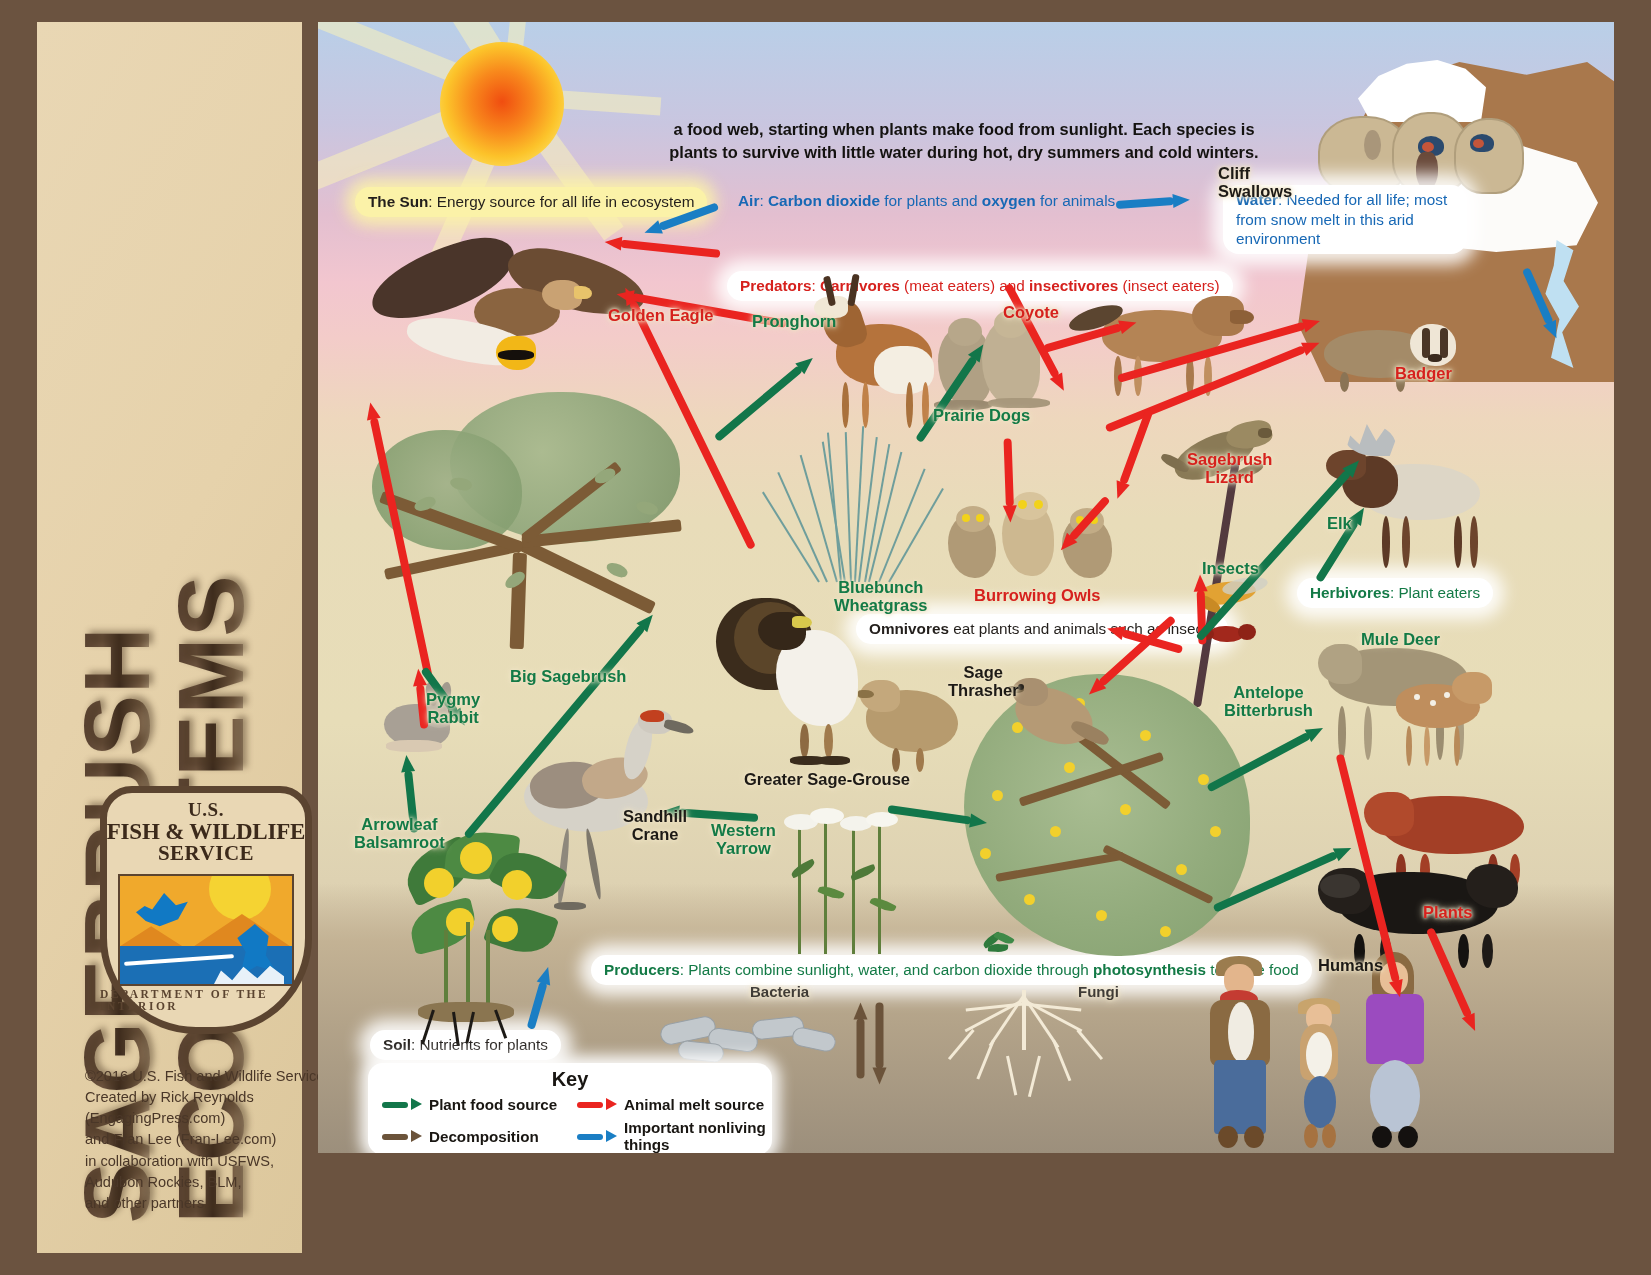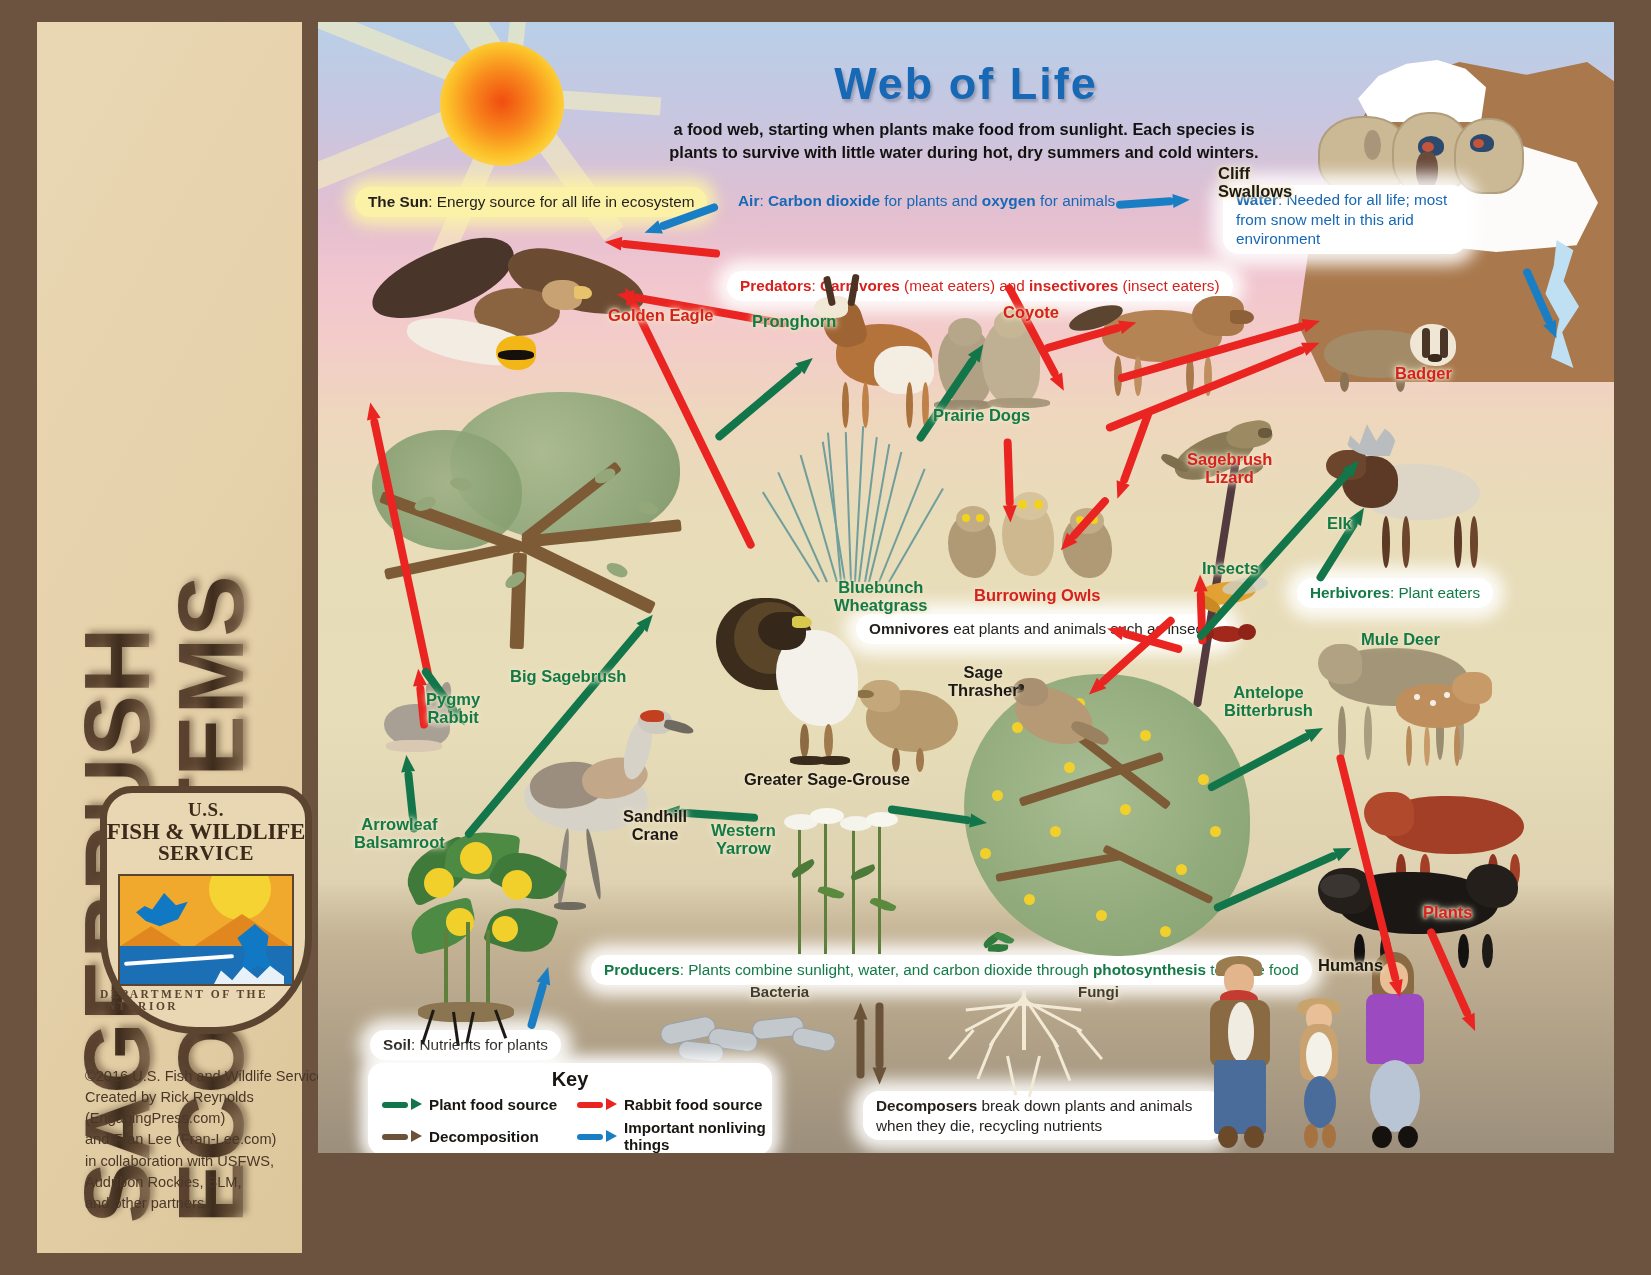--- a/index.html
+++ b/index.html
@@ -183,22 +183,20 @@
       <div class="blob" style="left:100px;top:26px;width:26px;height:20px;background:#2b4a6e;border-radius:50% 50% 40% 40%;"></div>
       <div class="blob" style="left:104px;top:32px;width:12px;height:10px;background:#c4553a;"></div>
       <div class="blob" style="left:152px;top:24px;width:24px;height:18px;background:#2b4a6e;border-radius:50% 50% 40% 40%;"></div>
       <div class="blob" style="left:155px;top:29px;width:11px;height:9px;background:#c4553a;"></div>
       <div class="blob" style="left:98px;top:42px;width:22px;height:38px;background:#6a4a3a;border-radius:40% 40% 50% 50%;"></div>
     </div>
     <div class="stream"></div>
 
     <div class="ground"></div>
 
-    <h1 style="position:absolute;left:0;right:0;top:36px;margin:0;text-align:center;color:#1768b5;
-               font-size:45px;font-weight:bold;letter-spacing:2px;text-shadow:2px 3px 3px rgba(60,60,80,.32);">Web of Life</h1>
     <div style="position:absolute;left:300px;top:96px;width:692px;text-align:center;color:#141210;
                 font-size:16.4px;font-weight:bold;line-height:1.42;">
       <div>a food web, starting when plants make food from sunlight. Each species is</div>
       <div>plants to survive with little water during hot, dry summers and cold winters.</div>
     </div>
 
     <div class="callout yellow" style="left:37px;top:165px;">
       <b>The Sun</b><span>: Energy source for all life in ecosystem</span>
     </div>
 
@@ -223,23 +221,20 @@
     </div>
 
     <div class="callout soft" style="left:273px;top:933px;color:#137a46;">
       <b>Producers</b><span>: Plants combine sunlight, water, and carbon dioxide through </span><b>photosynthesis</b><span> to make food</span>
     </div>
 
     <div class="callout soft" style="left:52px;top:1008px;">
       <b>Soil</b><span>: Nutrients for plants</span>
     </div>
 
-    <div class="callout soft" style="left:545px;top:1069px;width:335px;">
-      <b>Decomposers</b><span> break down plants and animals when they die, recycling nutrients</span>
-    </div>
 
     <div class="org" style="left:28px;top:210px;width:320px;height:160px;">
       <div class="blob" style="left:22px;top:16px;width:150px;height:62px;background:#4a352a;border-radius:70% 30% 58% 42%/62% 38% 62% 38%;transform:rotate(-16deg);"></div>
       <div class="blob" style="left:160px;top:22px;width:140px;height:56px;background:#6b4c33;border-radius:30% 70% 42% 58%/38% 62% 38% 62%;transform:rotate(10deg);"></div>
       <div class="blob" style="left:128px;top:56px;width:86px;height:48px;background:#8a6440;border-radius:50%;"></div>
       <div class="blob" style="left:196px;top:48px;width:40px;height:30px;background:#c9a273;border-radius:52% 48% 40% 60%;"></div>
       <div class="blob" style="left:228px;top:54px;width:18px;height:13px;background:#e8c36b;border-radius:20% 70% 50% 30%;"></div>
       <div class="blob" style="left:60px;top:90px;width:130px;height:40px;background:#f2ece3;border-radius:44% 56% 48% 52%;transform:rotate(10deg);"></div>
       <div class="blob" style="left:150px;top:104px;width:40px;height:34px;background:#f2b717;border-radius:50% 40% 46% 54%;"></div>
       <div class="blob" style="left:152px;top:118px;width:36px;height:10px;background:#15100c;border-radius:40%;"></div>
@@ -750,21 +745,21 @@
               <i style="background:#12764a;"></i>
               <u style="border-left:11px solid #12764a;"></u>
             </span>
           <span>Plant food source</span>
         </div>
         <div class="keyrow">
           <span class="kar">
               <i style="background:#ea2420;"></i>
               <u style="border-left:11px solid #ea2420;"></u>
             </span>
-          <span>Rabbit food source</span>
+          <span>Animal melt source</span>
         </div>
         <div class="keyrow">
           <span class="kar">
               <i style="background:#6b533a;"></i>
               <u style="border-left:11px solid #6b533a;"></u>
             </span>
           <span>Decomposition</span>
         </div>
         <div class="keyrow">
           <span class="kar">

